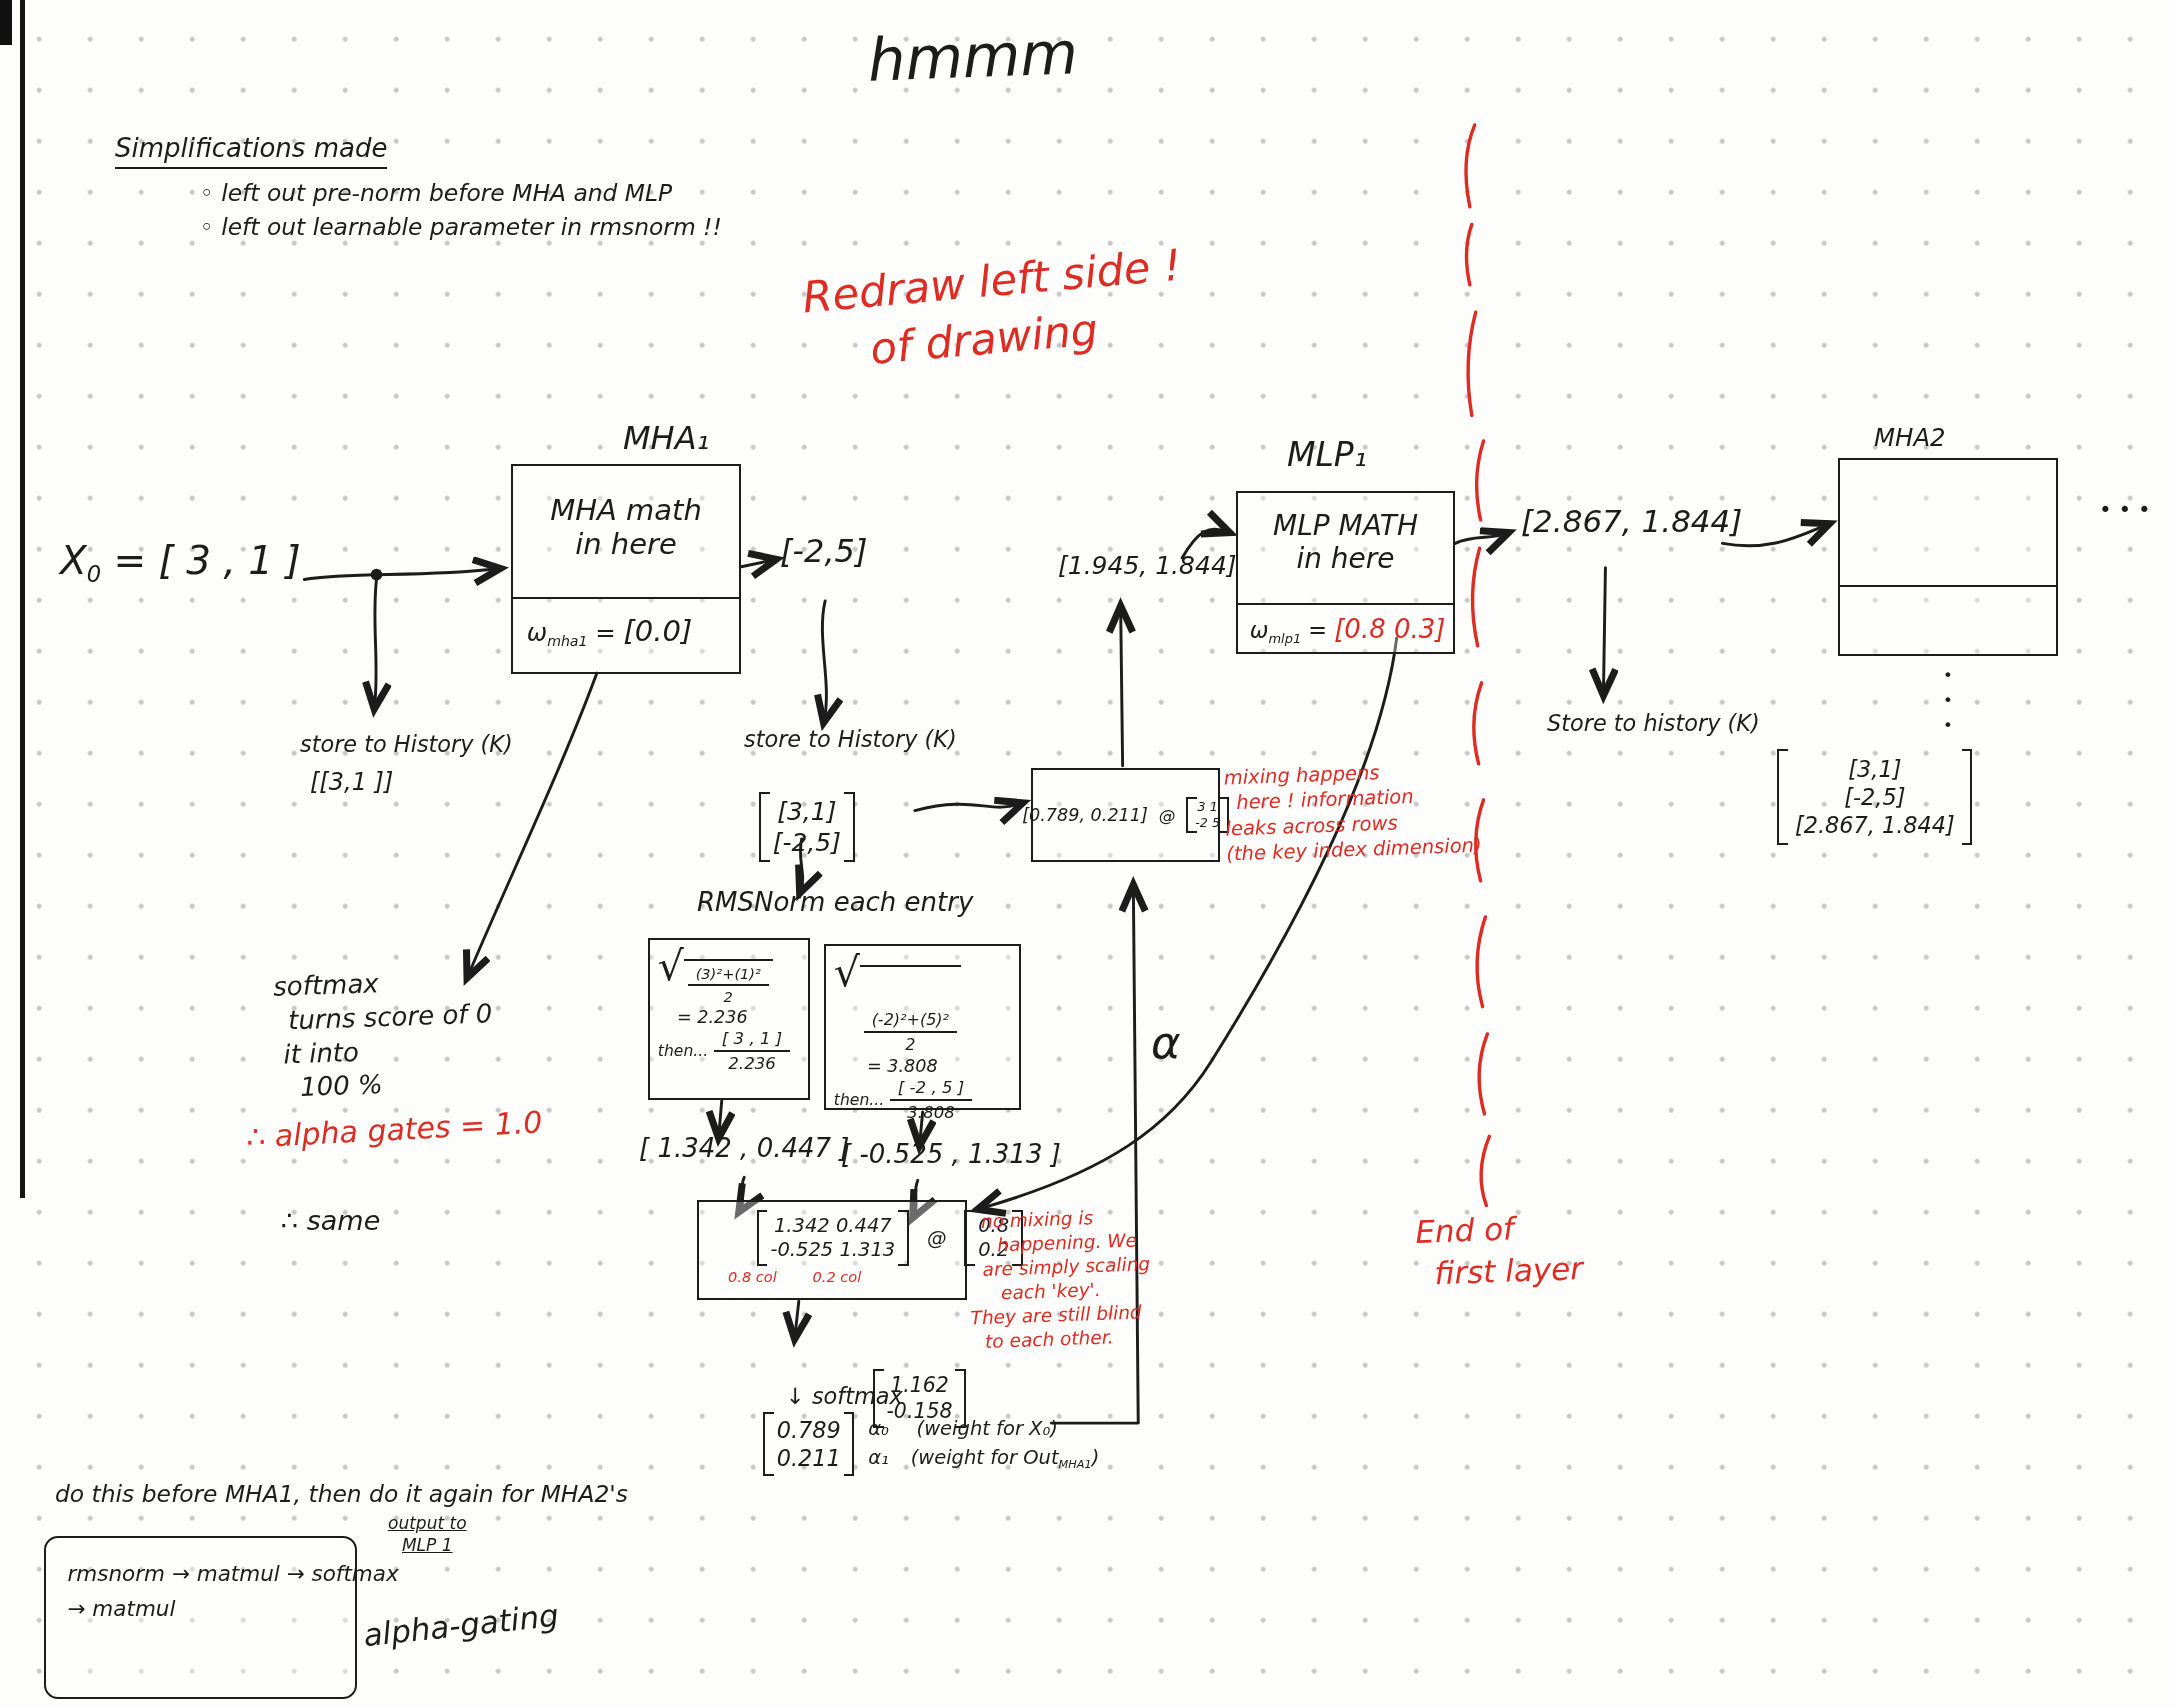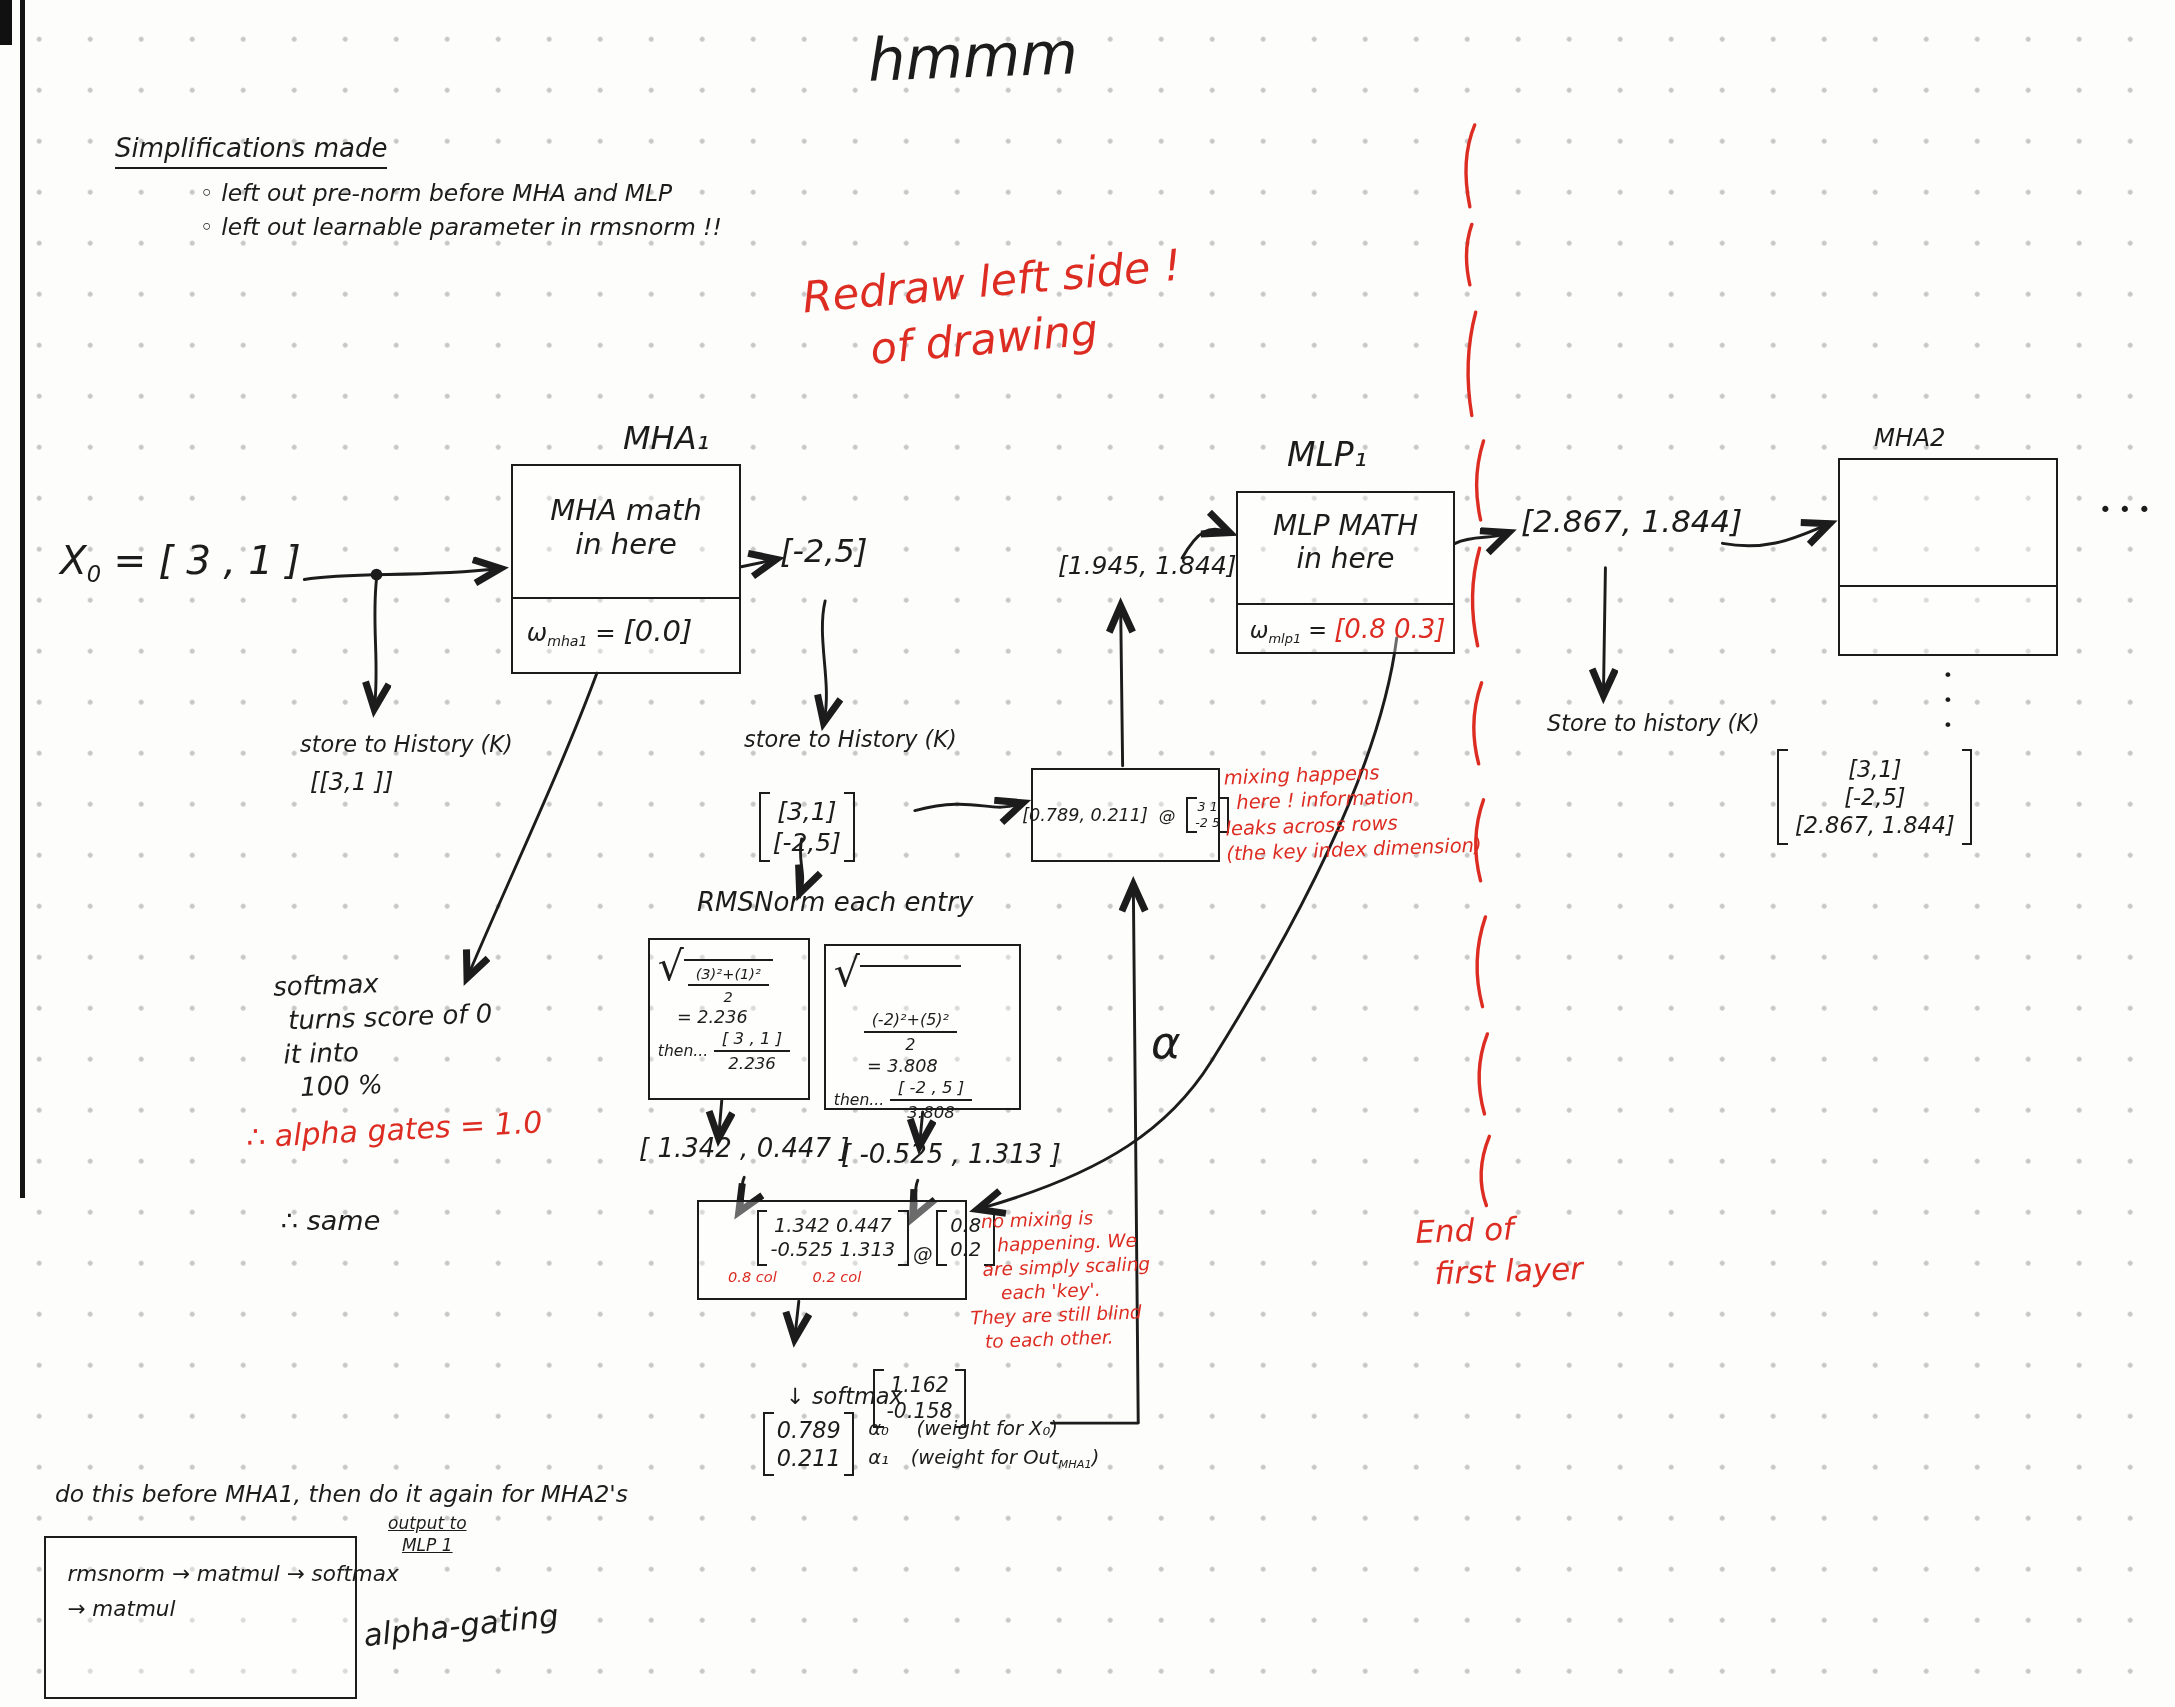--- a/index.html
+++ b/index.html
@@ -189,21 +189,21 @@
     </span>
   </div>
 </div>
 
 
 <div class="abs hw" style="left:639px;top:1133px;font-size:26px;">[ 1.342 , 0.447 ]</div>
 <div class="abs hw" style="left:841px;top:1139px;font-size:26px;">[ -0.525 , 1.313 ]</div>
 
 
 <div class="abs box" style="left:697px;top:1200px;width:266px;height:96px;">
-  <div style="display:flex;align-items:flex-end;gap:4px;margin:7.8px 0 0 13.7px;padding-left:44px;">
+  <div style="display:flex;align-items:center;gap:18px;margin:7.8px 0 0 13.7px;padding-left:44px;">
     <span class="mx hw" style="font-size:19.5px;">
       <span class="row" style="display:block;">1.342   0.447</span>
       <span class="row" style="display:block;">-0.525   1.313</span>
     </span>
     <span class="hw" style="font-size:19.5px;">@</span>
     <span class="mx hw" style="font-size:19.5px;">
       <span class="row" style="display:block;">0.8</span>
       <span class="row" style="display:block;">0.2</span>
     </span>
   </div>
@@ -310,21 +310,21 @@
   <div>End of</div>
   <div style="margin-left:17.6px;">first layer</div>
 </div>
 
 
 <div class="abs hw" style="left:55px;top:1480px;font-size:23.4px;">do this before MHA1, then do it again for MHA2's</div>
 <div class="abs hw" style="left:388px;top:1512px;font-size:17px;text-align:center;line-height:1.3;text-decoration:underline;">
   <div>output to</div>
   <div>MLP 1</div>
 </div>
-<div class="abs box" style="left:44px;top:1536px;width:309px;height:159px;">
+<div class="abs box" style="left:44px;top:1536px;width:309px;height:159px;border-radius:14px;">
   <div class="hw" style="margin:23.4px 0 0 21.5px;font-size:21.5px;">rmsnorm → matmul → softmax</div>
   <div class="hw" style="margin:9.8px 0 0 21.5px;font-size:21.5px;">→ matmul</div>
 </div>
 <div class="abs hw" style="left:363px;top:1607px;font-size:31px;transform:rotate(-6deg);">alpha-gating</div>
 
 
 
 
 
 </body></html>

